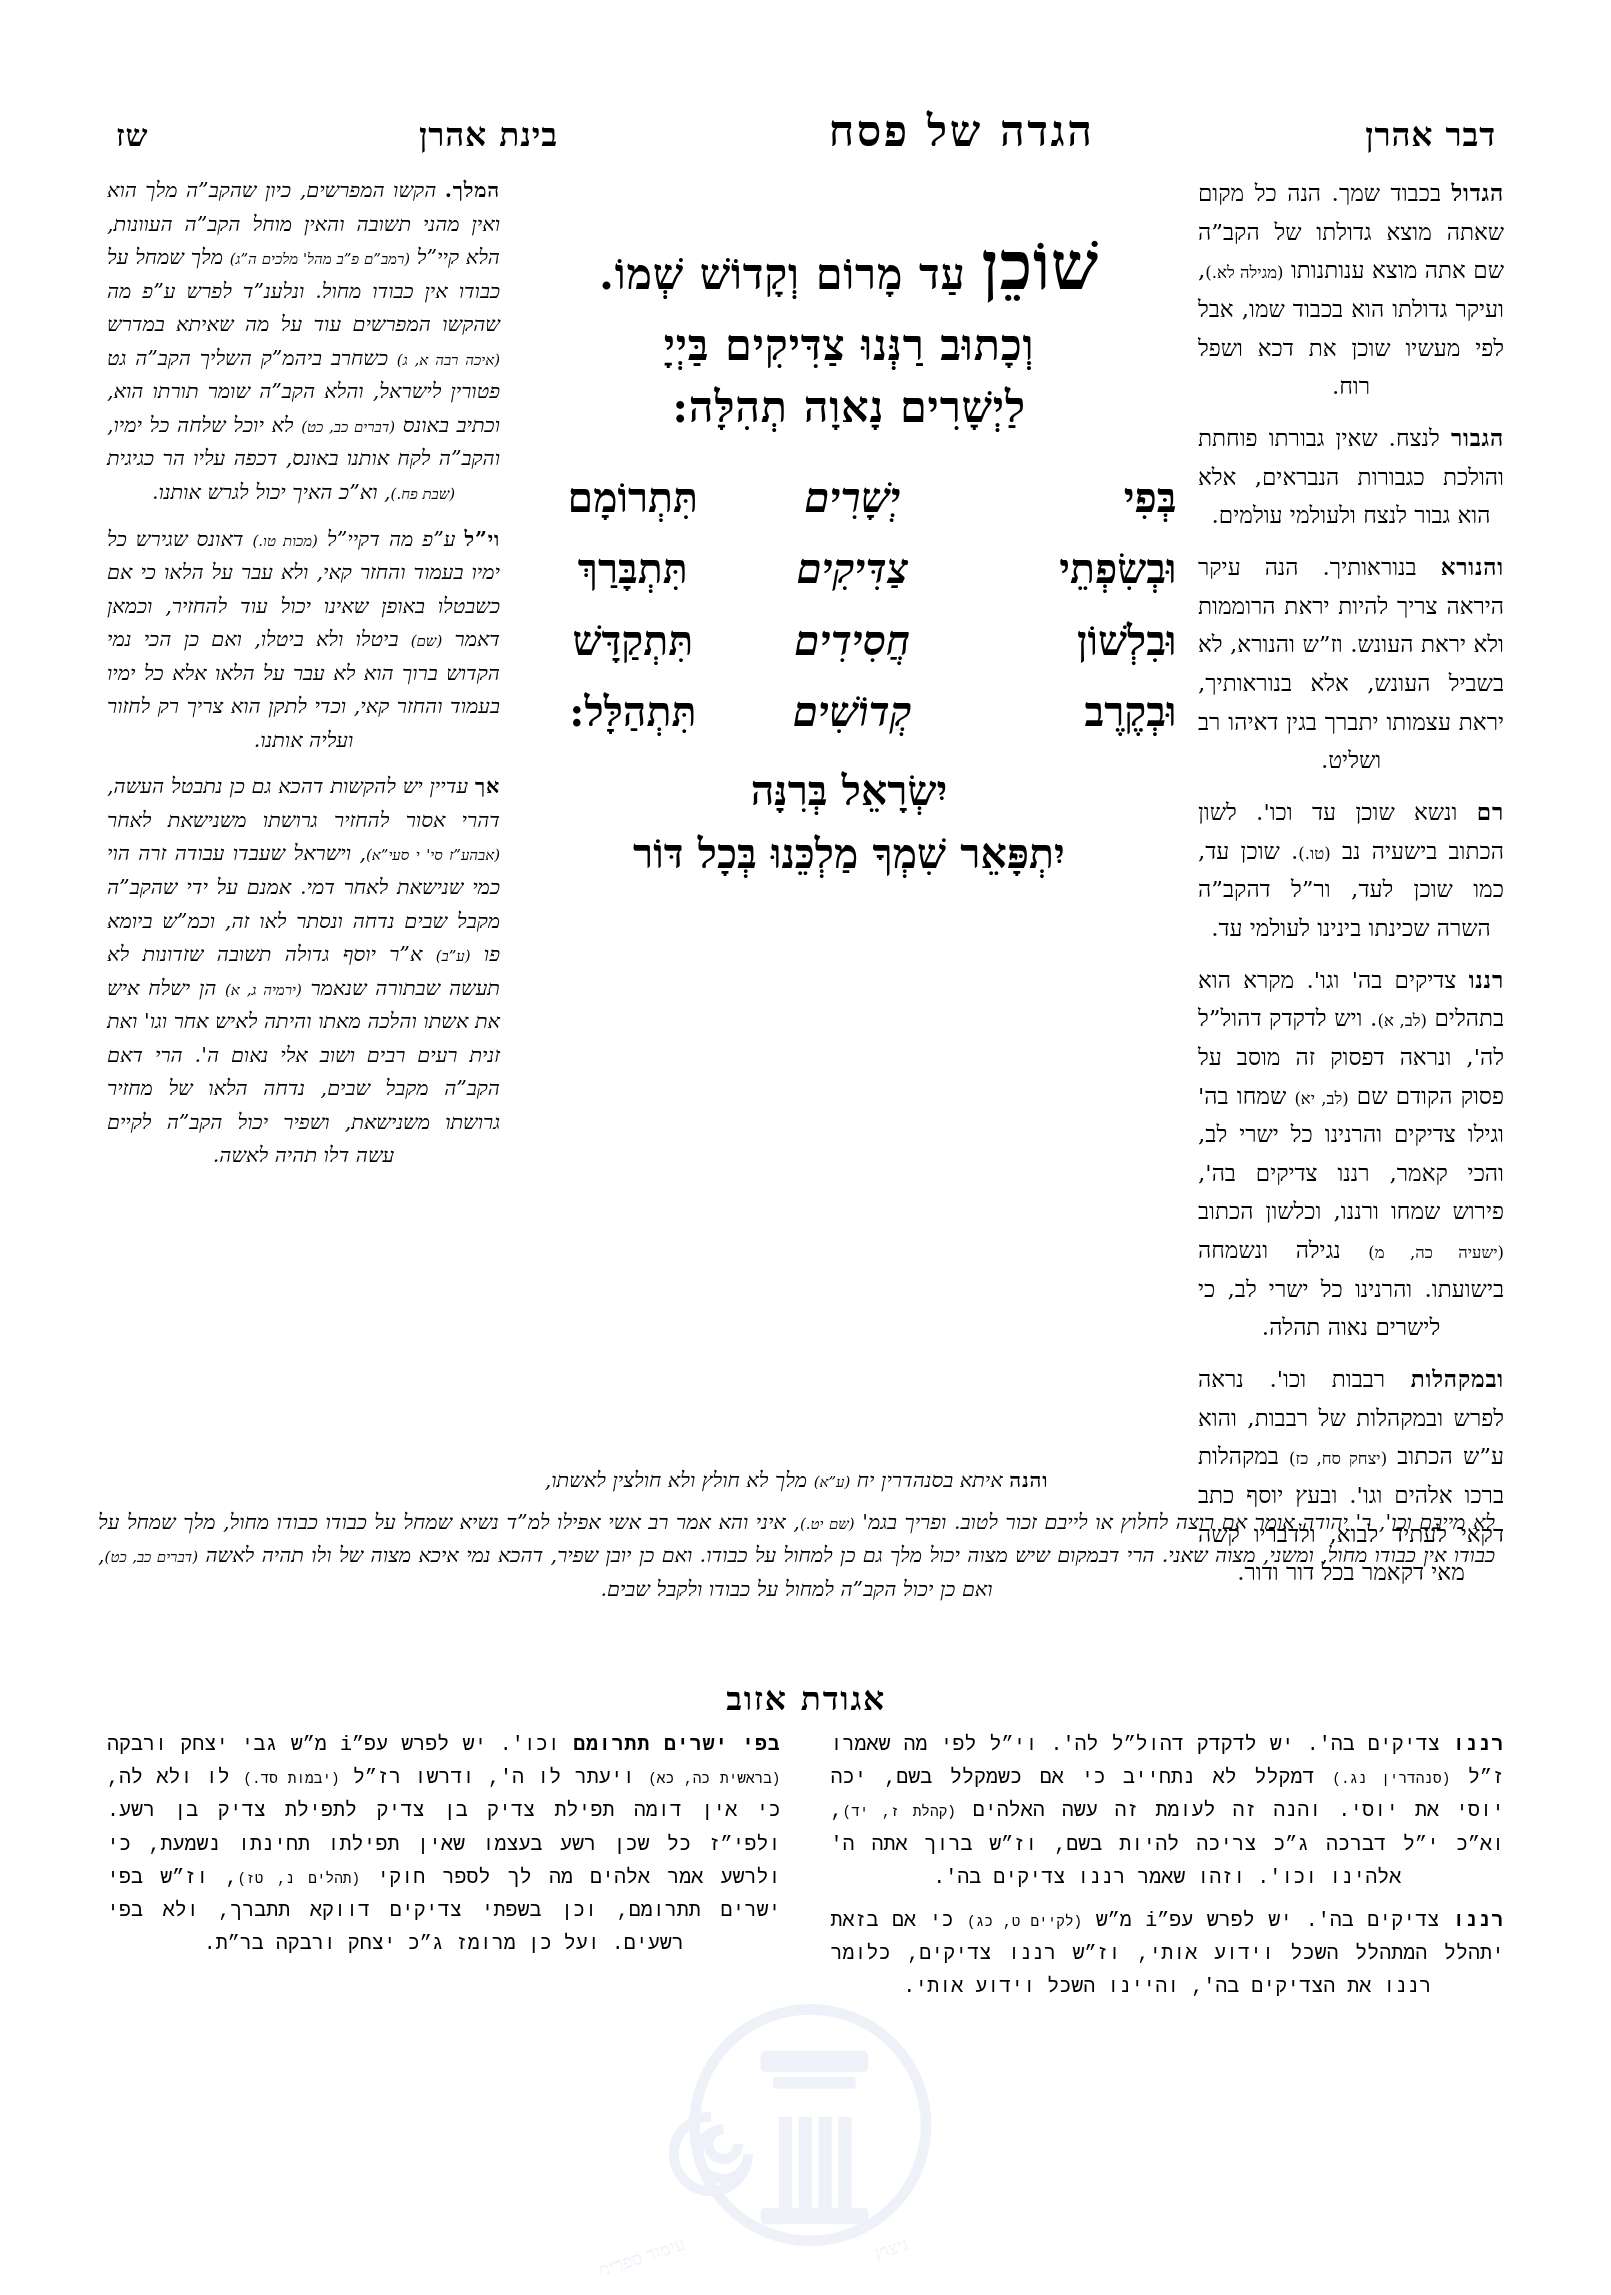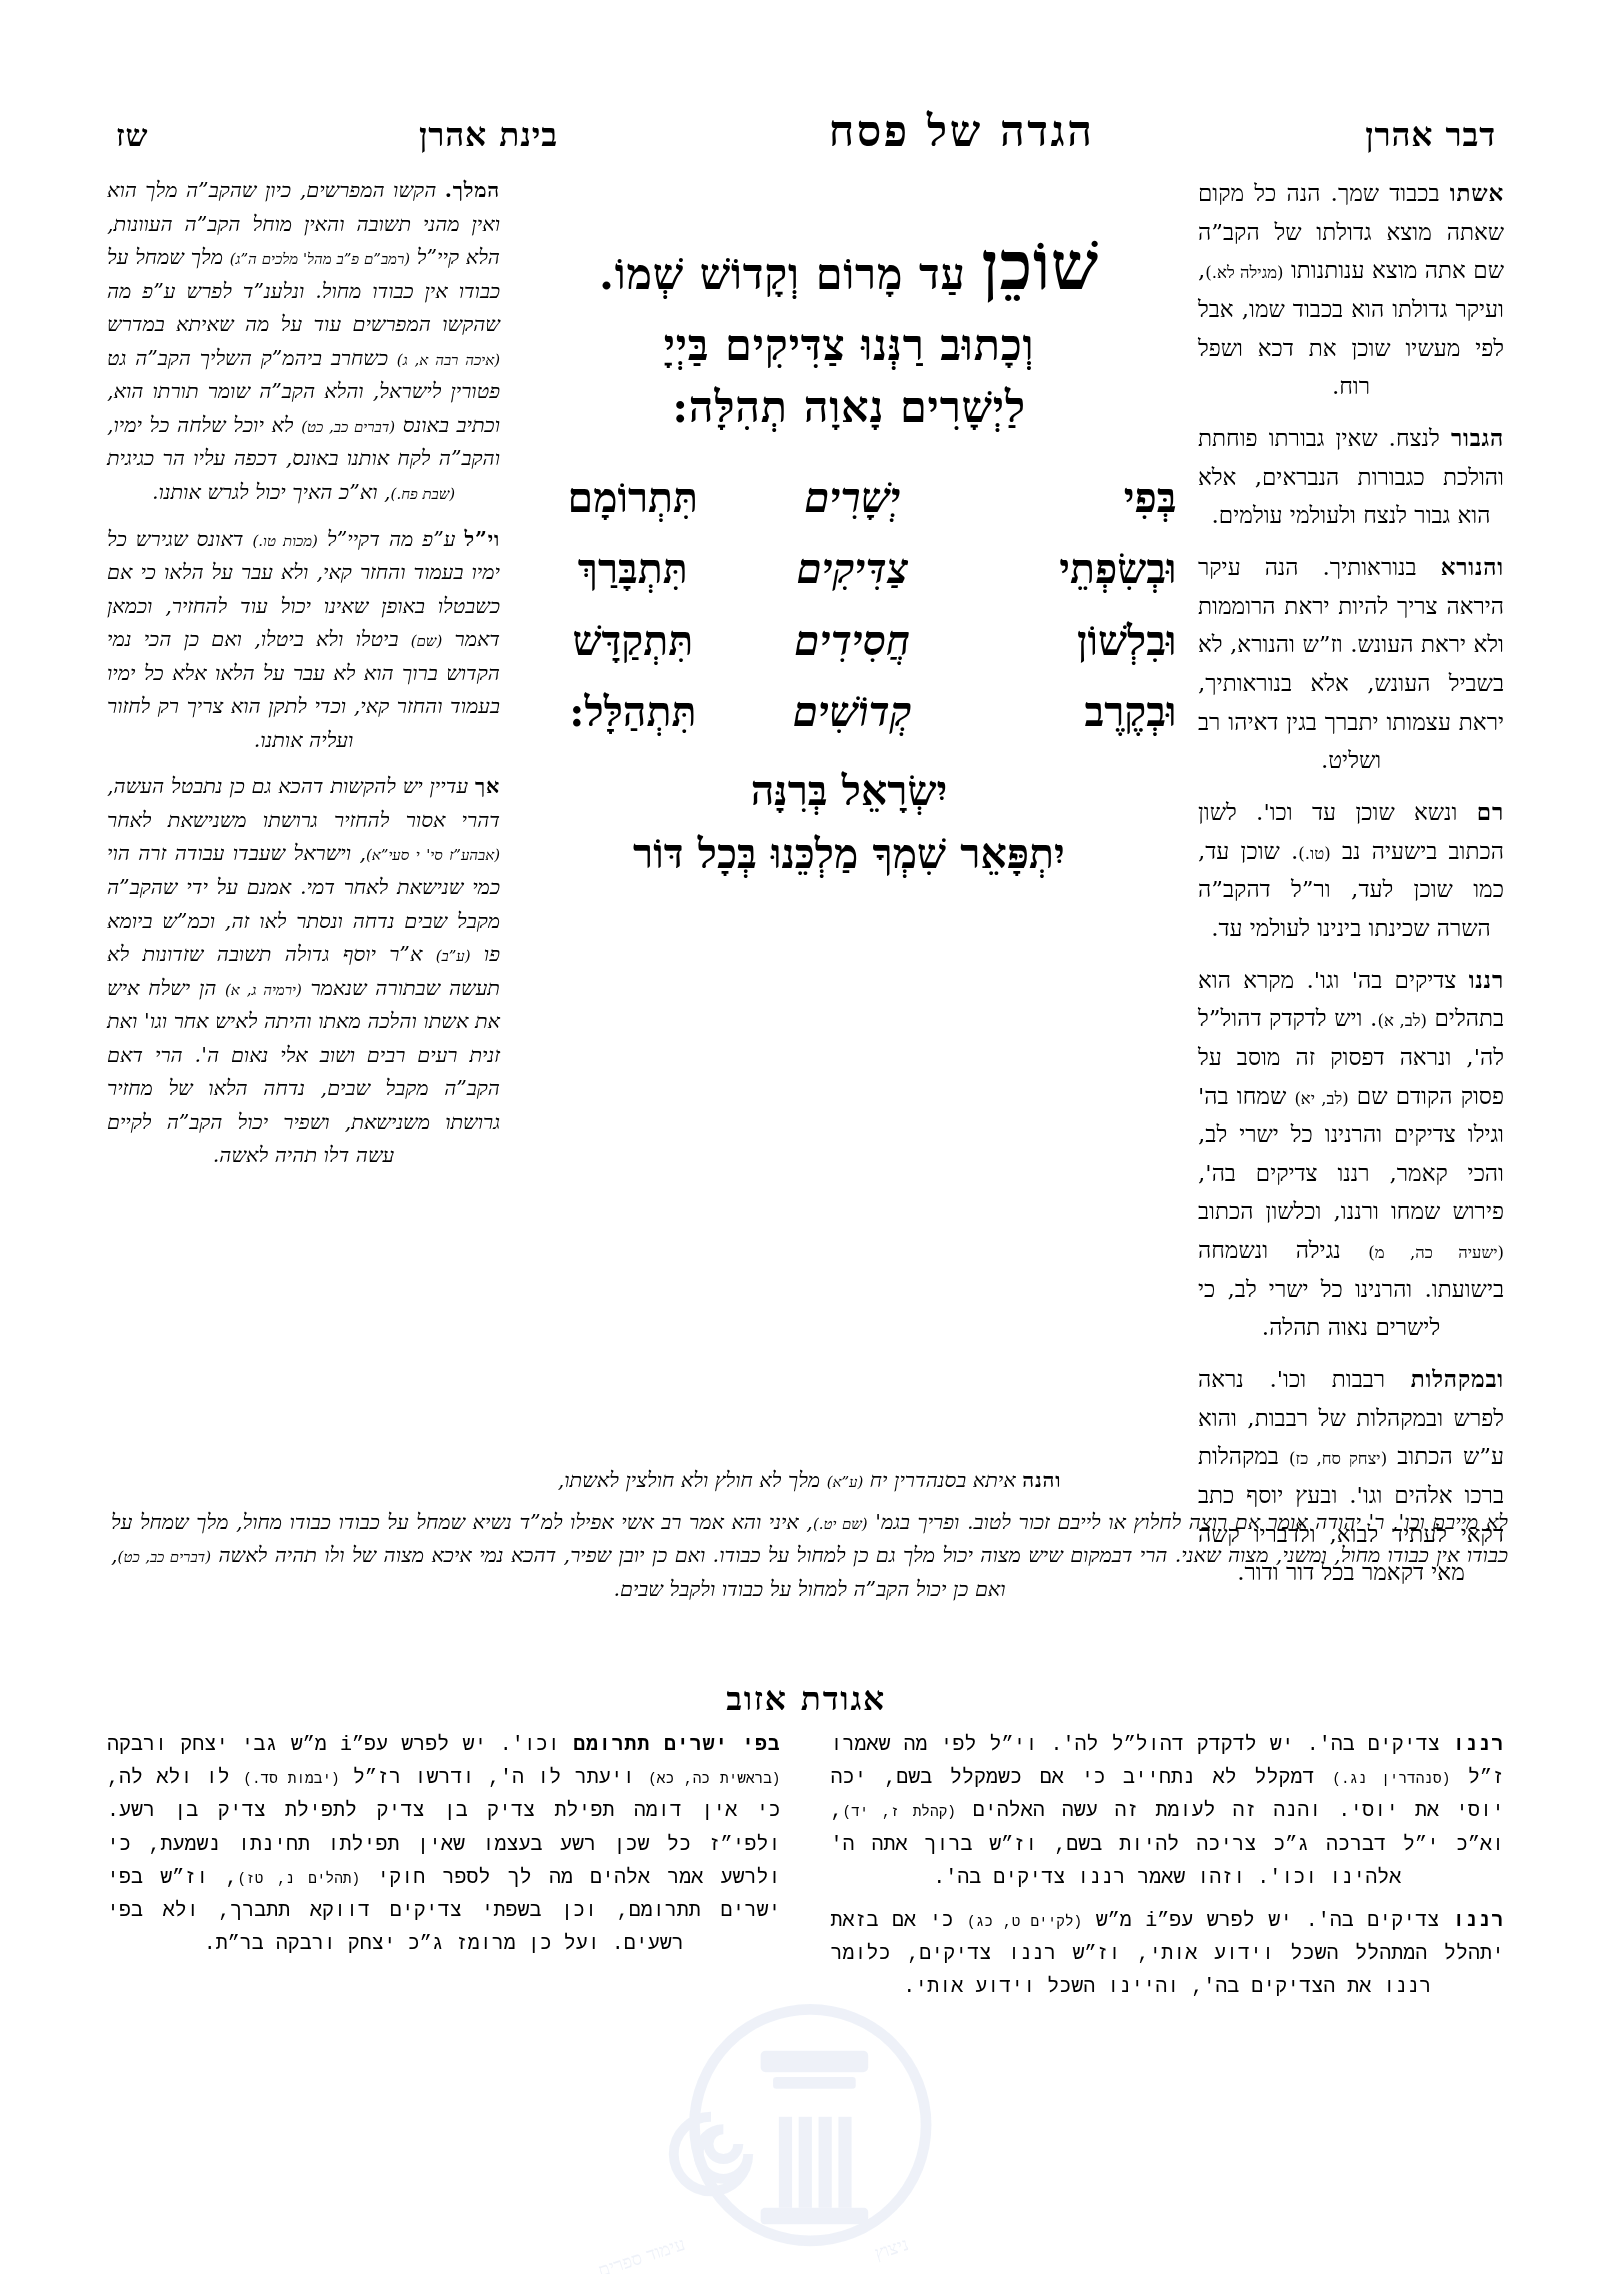--- a/index.html
+++ b/index.html
@@ -152,21 +152,21 @@
     font-size: 41px;
     letter-spacing: 0px;
     margin-top: 11.6px;
   }
   #liturgy-close div { margin-bottom: 6.6px; }
 
   
   #footer-wide {
     position: absolute;
     top: 1464px;
-    left: 111px;
+    left: 98px;
     width: 1397px;
     z-index: 2;
   }
   #footer-wide p {
     margin: 0 0 8.3px 0;
     text-align: justify;
     text-align-last: center;
   }
 
   
@@ -232,21 +232,21 @@
     <span class="rh-item" id="rh-center">הגדה של פסח</span>
     <span class="rh-item" id="rh-inner">בינת אהרן</span>
     <span class="rh-item" id="rh-folio">שז</span>
   </div>
 
   <div id="body-grid">
     <div class="three-col">
 
       <div class="col-commentary-right">
         <p class="para">
-          <span class="lead">אשתו</span><span> בכבוד שמך. הנה כל מקום שאתה מוצא גדולתו של הקב”ה שם אתה מוצא ענותנותו </span><span class="src">(מגילה לא.)</span><span>, ועיקר גדולתו הוא בכבוד שמו, אבל לפי מעשיו שוכן את דכא ושפל רוח.</span>
+          <span class="lead">הגדול</span><span> בכבוד שמך. הנה כל מקום שאתה מוצא גדולתו של הקב”ה שם אתה מוצא ענותנותו </span><span class="src">(מגילה לא.)</span><span>, ועיקר גדולתו הוא בכבוד שמו, אבל לפי מעשיו שוכן את דכא ושפל רוח.</span>
         </p>
         <p class="para">
           <span class="lead">הגבור</span><span> לנצח. שאין גבורתו פוחתת והולכת כגבורות הנבראים, אלא הוא גבור לנצח ולעולמי עולמים.</span>
         </p>
         <p class="para">
           <span class="lead">והנורא</span><span> בנוראותיך. הנה עיקר היראה צריך להיות יראת הרוממות ולא יראת העונש. וז”ש והנורא, לא בשביל העונש, אלא בנוראותיך, יראת עצמותו יתברך בגין דאיהו רב ושליט.</span>
         </p>
         <p class="para">
           <span class="lead">רם</span><span> ונשא שוכן עד וכו'. לשון הכתוב בישעיה נב </span><span class="src">(טו.)</span><span>. שוכן עד, כמו שוכן לעד, ור”ל דהקב”ה השרה שכינתו בינינו לעולמי עד.</span>
         </p>

